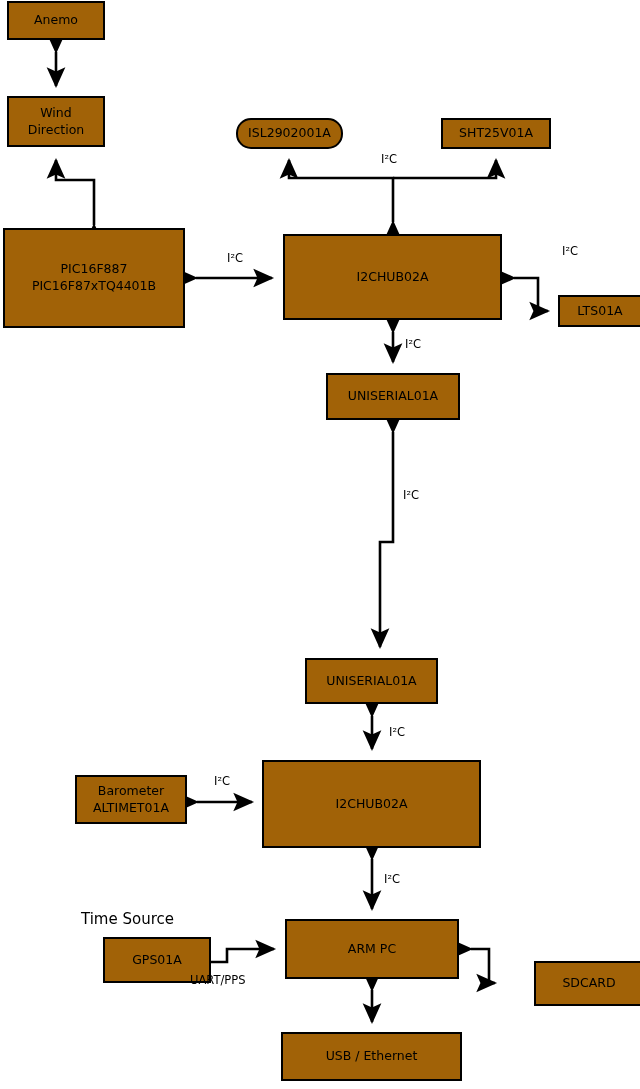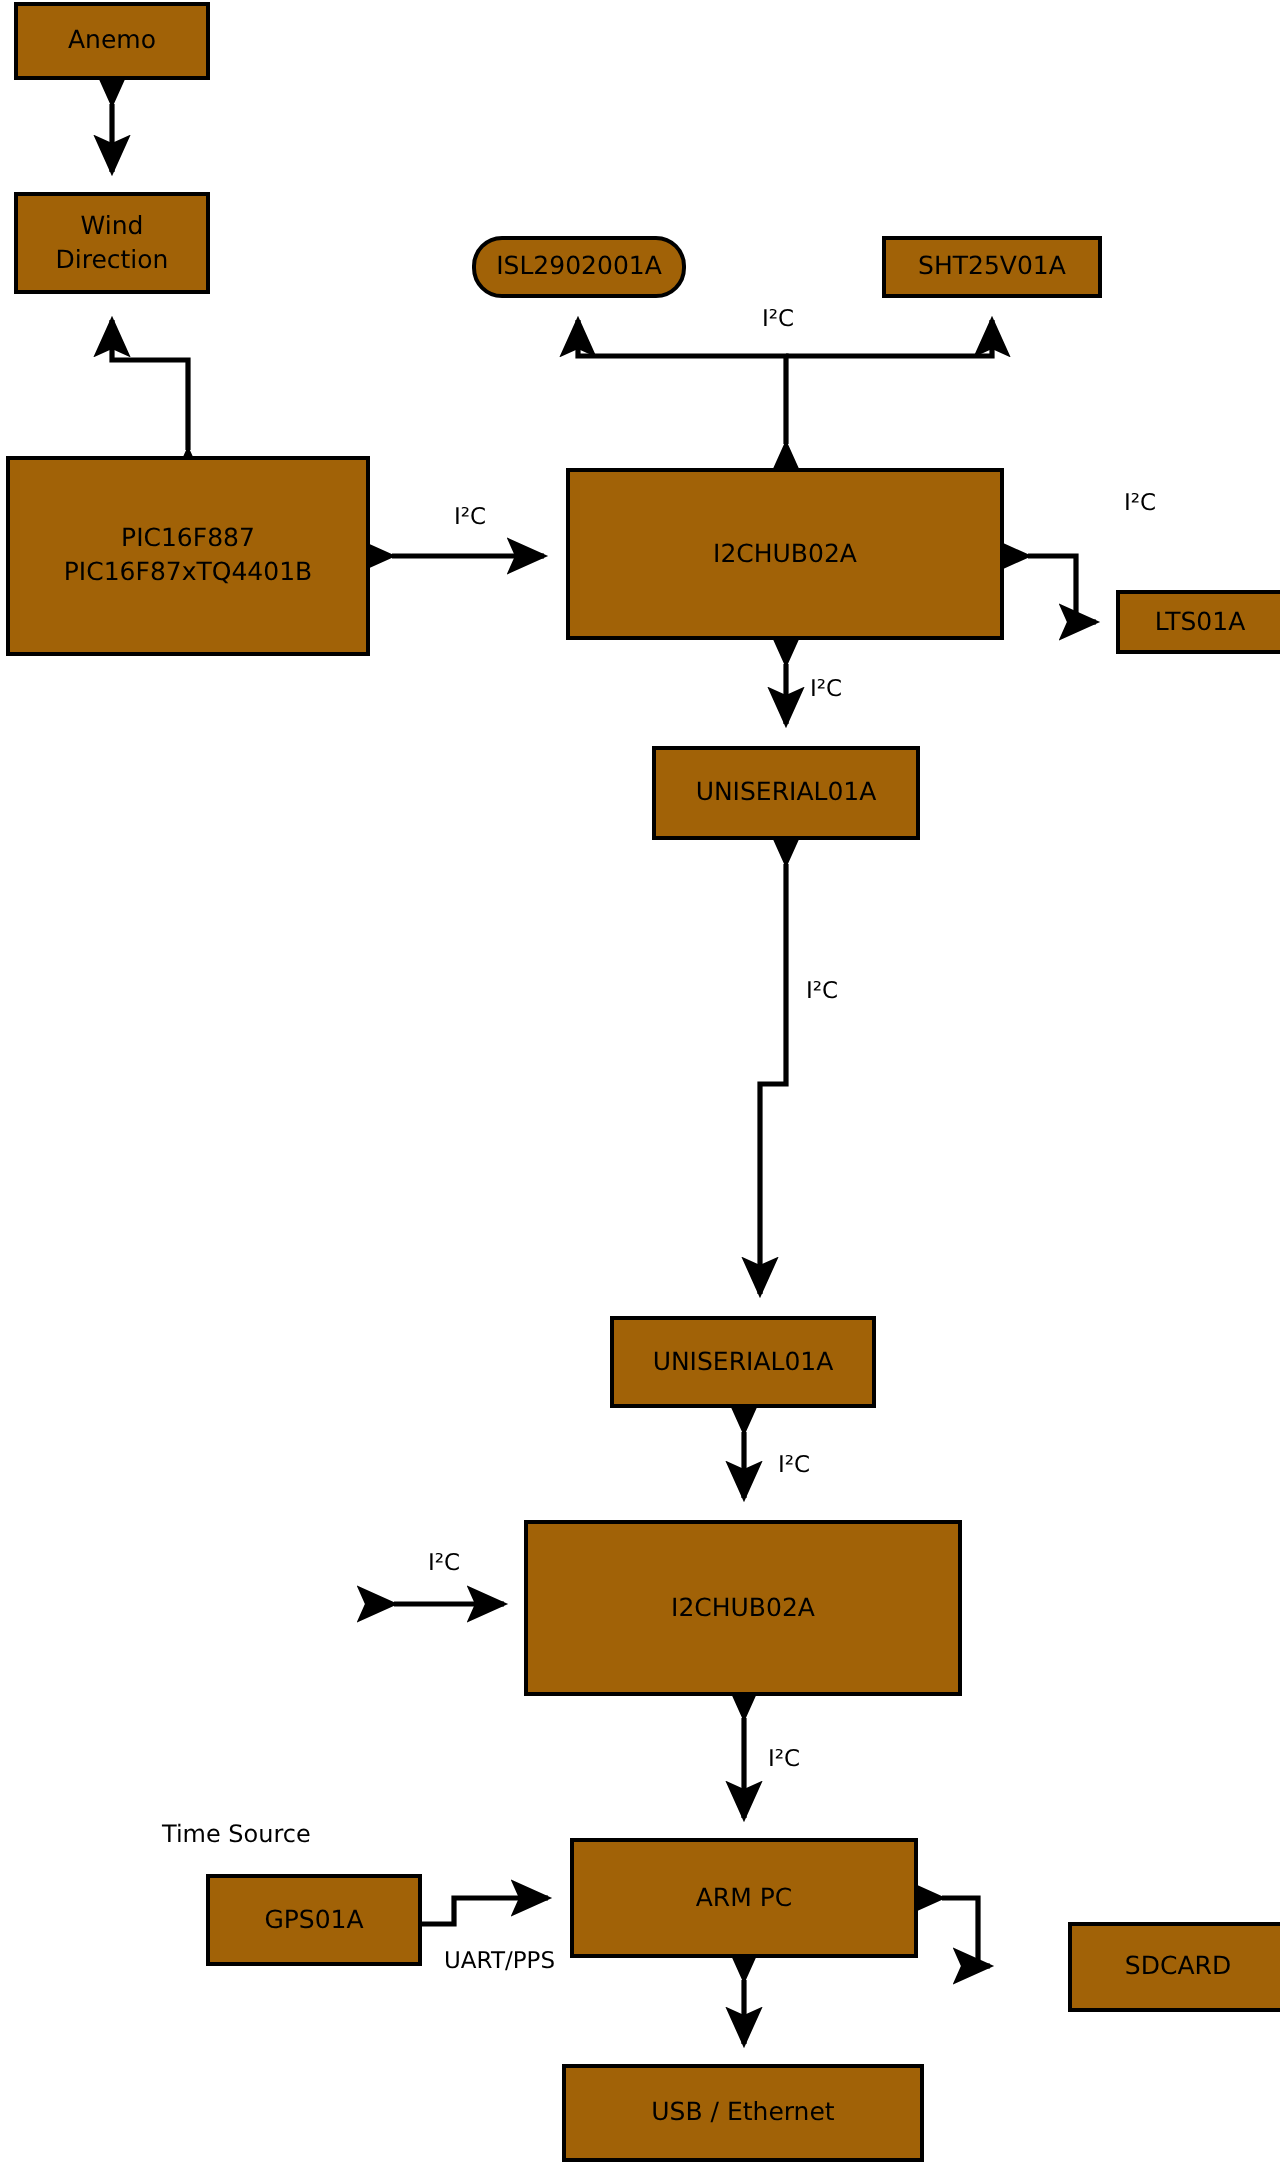--- a/index.html
+++ b/index.html
@@ -35,21 +35,21 @@
     color: #000000;
     font-size: 11.5px;
     font-family: "DejaVu Sans", sans-serif;
     white-space: nowrap;
     z-index: 4;
     background: transparent;
   }
   .free-label {
     position: absolute;
     color: #000000;
-    font-size: 12px;
+    font-size: 15px;
     font-family: "DejaVu Sans", sans-serif;
     white-space: nowrap;
     z-index: 4;
   }
   svg#wires {
     position: absolute;
     left: 0;
     top: 0;
     width: 640px;
     height: 1089px;
@@ -135,20 +135,22 @@
   <div class="node" style="left:441px; top:118px; width:110px; height:31px;">SHT25V01A</div>
 
   <div class="node" style="left:283px; top:234px; width:219px; height:86px;">I2CHUB02A</div>
 
   <div class="node" style="left:558px; top:295px; width:84px;  height:32px;">LTS01A</div>
 
   <div class="node" style="left:326px; top:373px; width:134px; height:47px;">UNISERIAL01A</div>
 
   <div class="node" style="left:305px; top:658px; width:133px; height:46px;">UNISERIAL01A</div>
 
+  <div class="node" style="left:75px;  top:775px; width:112px; height:49px;">Barometer
+ALTIMET01A</div>
 
   <div class="node" style="left:262px; top:760px; width:219px; height:88px;">I2CHUB02A</div>
 
   <div class="node" style="left:67px;  top:937px; width:108px; height:46px;margin-left:36px;">GPS01A</div>
 
   <div class="node" style="left:285px; top:919px; width:174px; height:60px;">ARM PC</div>
 
   <div class="node" style="left:534px; top:961px; width:110px; height:45px;">SDCARD</div>
 
   <div class="node" style="left:281px; top:1032px; width:181px; height:49px;">USB / Ethernet</div>
@@ -162,17 +164,17 @@
   <div class="edge-label" style="left:405px; top:337px;">I²C</div>
 
   <div class="edge-label" style="left:403px; top:488px;">I²C</div>
 
   <div class="edge-label" style="left:389px; top:725px;">I²C</div>
 
   <div class="edge-label" style="left:214px; top:774px;">I²C</div>
 
   <div class="edge-label" style="left:384px; top:872px;">I²C</div>
 
-  <div class="edge-label" style="left:190px; top:973px;margin-left:32px;">UART/PPS</div>
+  <div class="edge-label" style="left:190px; top:973px;">UART/PPS</div>
 
   <div class="free-label" style="left:81px; top:910px;">Time Source</div>
 
 </div>
 
 </body></html>

